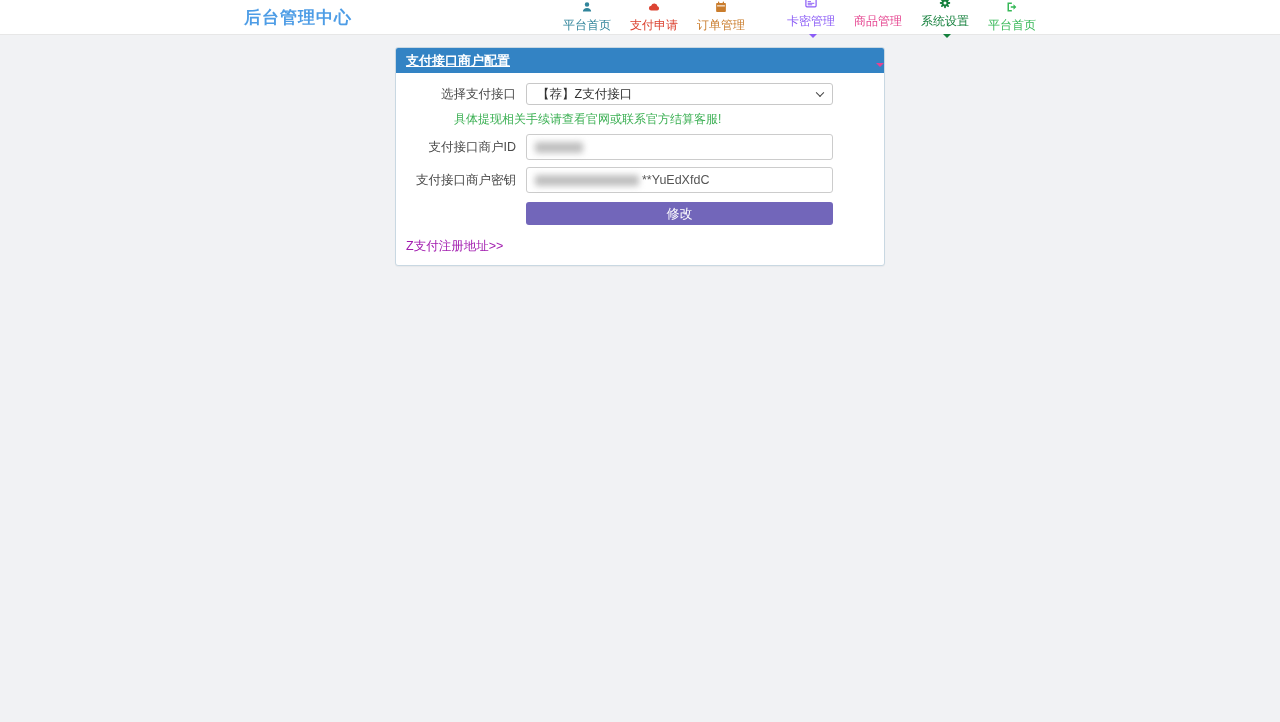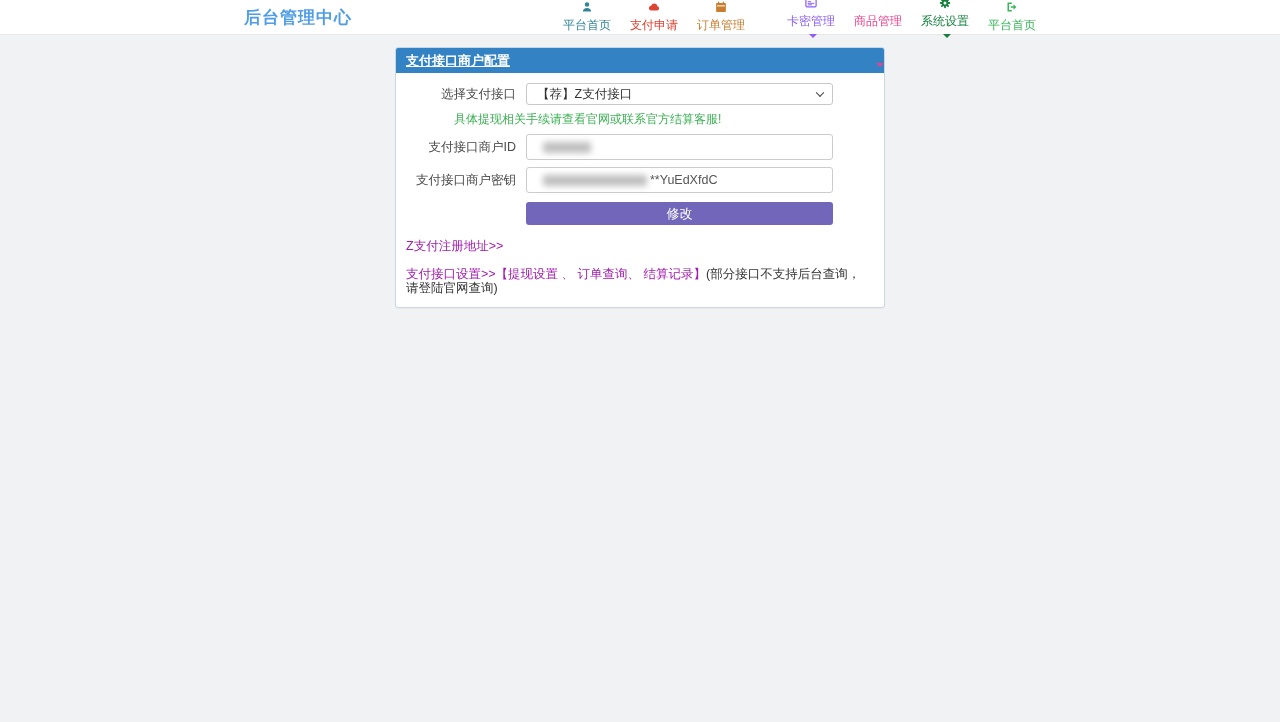--- a/index.html
+++ b/index.html
@@ -92,21 +92,21 @@
     transform:translateY(-72%) rotate(45deg);
     pointer-events:none;
   }
   .helper-row { margin:1px 0 8px 120px; font-size:12px; line-height:14px; }
 
   .input-box {
     width:307px; height:26px;
     border:1px solid #ccc; border-radius:3px;
     background:#fff;
     display:flex; align-items:center;
-    padding:0 16px;
+    padding:0 8px;
     cursor:text;
   }
   .blur-blob {
     display:inline-block; height:11px;
     border-radius:2px;
     background:#bfbfbf;
     filter:blur(3px);
   }
   .blob-id  { width:48px; }
   .blob-key { width:104px; margin-right:3px; }
@@ -255,18 +255,15 @@
 
     <div class="form-row" style="margin-bottom:8px;">
       <span class="form-label"></span>
       <button class="btn-modify" style="background-color: rgb(114, 102, 186);">修改</button>
     </div>
 
     <div class="panel-link-line">
       <a>Z支付注册地址&gt;&gt;</a>
     </div>
 
-    <div class="panel-link-line">
-      <a>支付接口设置&gt;&gt;【提现设置 、 订单查询、 结算记录】</a><span class="note">(部分接口不支持后台查询， 请登陆官网查询)</span>
-    </div>
 
   </div>
 </div>
 
 </body></html>

